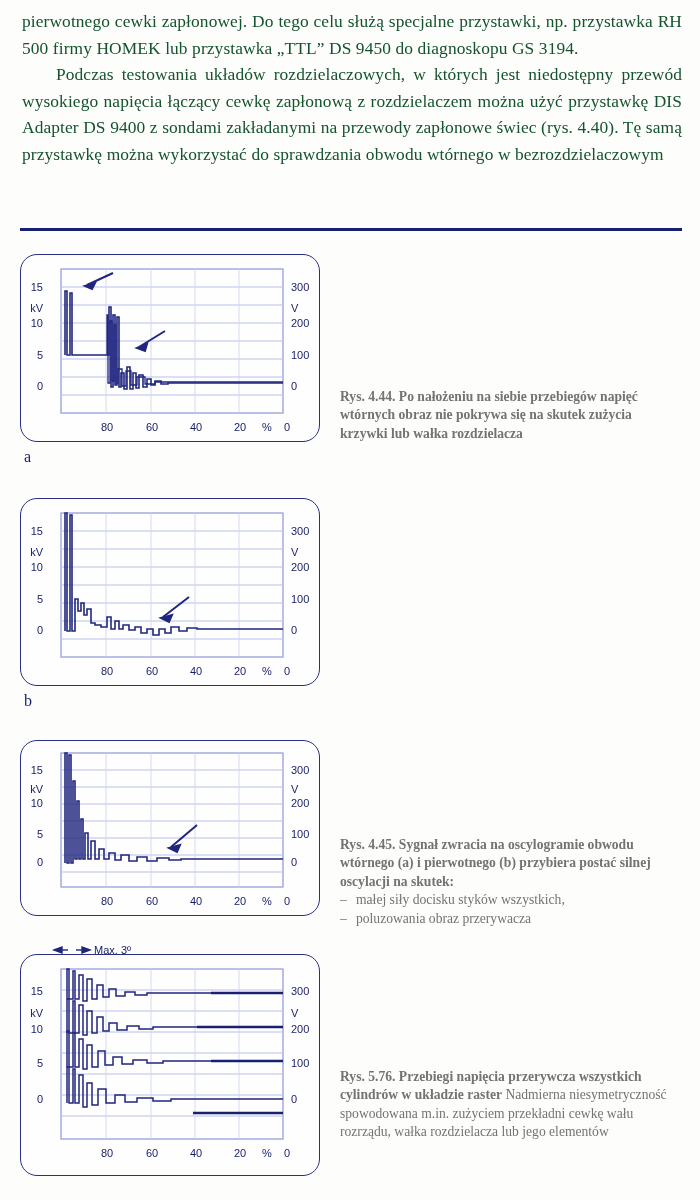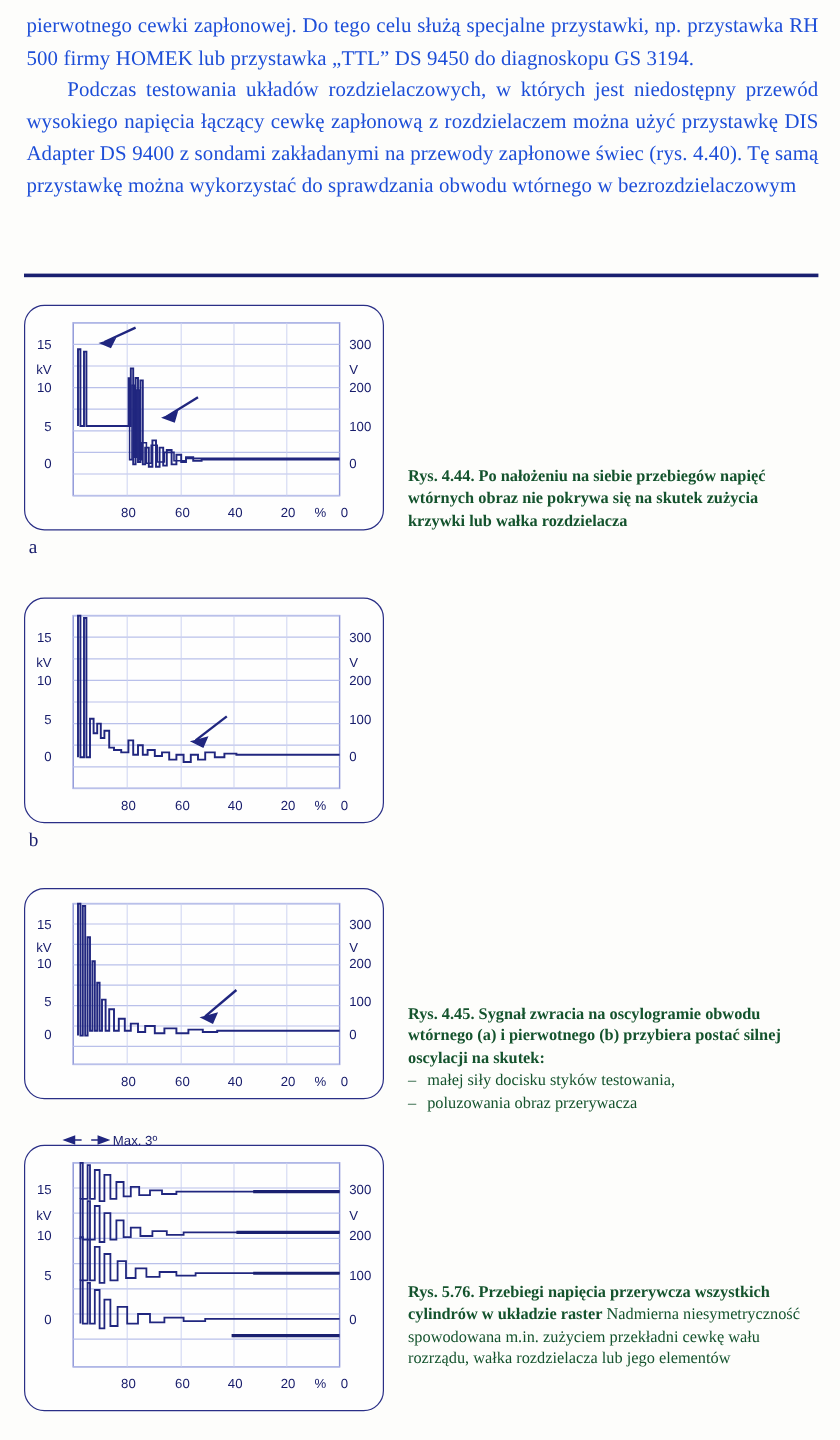--- a/index.html
+++ b/index.html
@@ -23,21 +23,21 @@
   }
 
   
   .bodytext {
     position: absolute;
     left: 22px;
     top: 8px;
     width: 660px;
     font-size: 17.4px;
     line-height: 26.5px;
-    color: #1d4ed8;
+    color: #14532d;
     text-align: justify;
     letter-spacing: 0.1px;
   }
   .bodytext p {
     margin: 0 0 0 0;
   }
   .bodytext p.indent {
     text-indent: 34px;
   }
 
@@ -72,21 +72,21 @@
     font-size: 16px;
     font-family: "Liberation Serif", serif;
     color: #171c6b;
   }
 
   
   .caption {
     position: absolute;
     font-size: 13.6px;
     line-height: 18.4px;
-    color: #14532d;
+    color: #737373;
     font-family: "Liberation Serif", serif;
   }
   .caption b {
     font-weight: bold;
   }
   .caption ul {
     margin: 0;
     padding: 0;
     list-style: none;
   }
@@ -322,21 +322,21 @@
           <text x="266" y="164" text-anchor="middle">0</text>
         </g>
       </svg>
     </div>
   </div>
 
   <div class="caption" style="left:340px; top:836px; width:335px;">
     <b><span>Rys. 4.45.</span>
     <span>Sygnał zwracia na oscylogramie obwodu wtórnego (a) i pierwotnego (b) przybiera postać silnej oscylacji na skutek:</span></b>
     <ul>
-      <li><span class="dash">–</span><span class="normal">małej siły docisku styków testowania,</span></li>
+      <li><span class="dash">–</span><span class="normal">małej siły docisku styków wszystkich,</span></li>
       <li><span class="dash">–</span><span class="normal">poluzowania obraz przerywacza</span></li>
     </ul>
   </div>
 
   <div class="fig" style="left:20px; top:934px;">
     <svg width="300" height="30" viewBox="0 0 300 30" style="position:absolute; left:0; top:0;">
       <g stroke="#20267f" stroke-width="1.4" fill="#20267f">
         <line x1="34" y1="16" x2="48" y2="16"></line>
         <polygon points="34,16 42,13 42,19"></polygon>
         <line x1="70" y1="16" x2="56" y2="16"></line>

